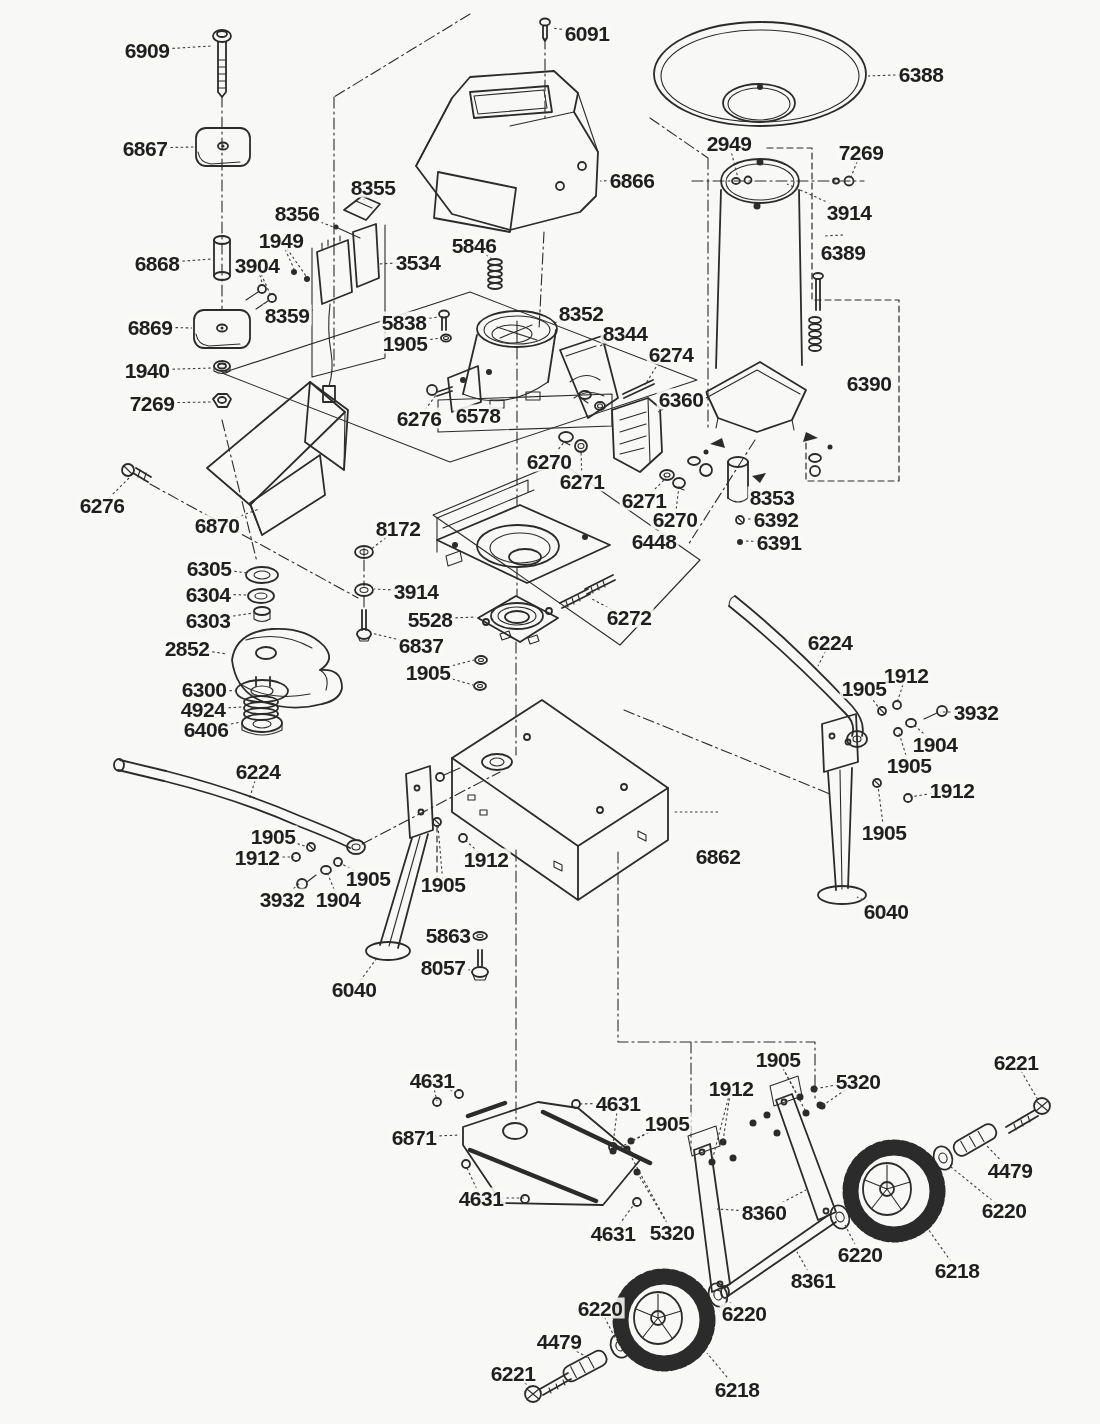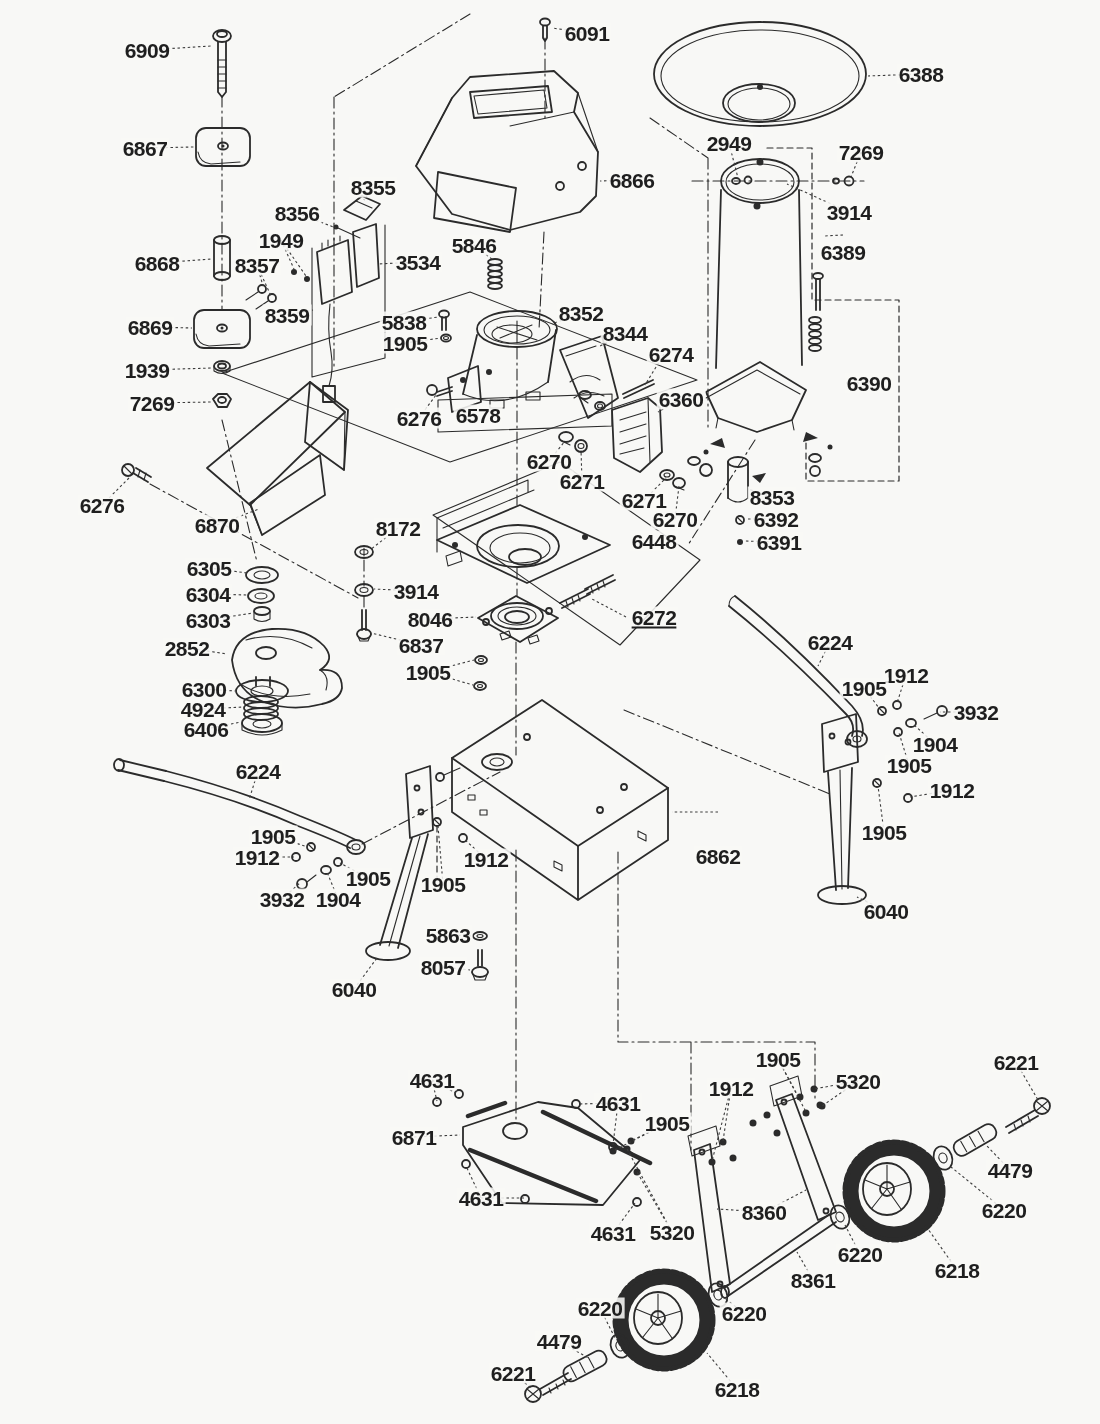--- a/index.html
+++ b/index.html
@@ -555,27 +555,27 @@
       </g>
   </svg>
 
   <div style="position:absolute;inset:0;">
       <div class="part-label" style="left: 147px; top: 50px;">6909</div>
       <div class="part-label" style="left: 145px; top: 148px;">6867</div>
       <div class="part-label" style="left: 373px; top: 187px;">8355</div>
       <div class="part-label" style="left: 297px; top: 213px;">8356</div>
       <div class="part-label" style="left: 281px; top: 240px;">1949</div>
       <div class="part-label" style="left: 157px; top: 263px;">6868</div>
-      <div class="part-label" style="left: 257px; top: 265px;">8357</div>
+      <div class="part-label" style="left: 257px; top: 265px;">3904</div>
       <div class="part-label" style="left: 418px; top: 262px;">3534</div>
       <div class="part-label" style="left: 287px; top: 315px;">8359</div>
       <div class="part-label" style="left: 404px; top: 322px;">5838</div>
       <div class="part-label" style="left: 150px; top: 327px;">6869</div>
       <div class="part-label" style="left: 405px; top: 343px;">1905</div>
-      <div class="part-label" style="left: 147px; top: 370px;">1939</div>
+      <div class="part-label" style="left: 147px; top: 370px;">1940</div>
       <div class="part-label" style="left: 152px; top: 403px;">7269</div>
       <div class="part-label" style="left: 587px; top: 33px;">6091</div>
       <div class="part-label" style="left: 921px; top: 74px;">6388</div>
       <div class="part-label" style="left: 729px; top: 143px;">2949</div>
       <div class="part-label" style="left: 861px; top: 152px;">7269</div>
       <div class="part-label" style="left: 632px; top: 180px;">6866</div>
       <div class="part-label" style="left: 849px; top: 212px;">3914</div>
       <div class="part-label" style="left: 843px; top: 235px; margin-top: 17px;">6389</div>
       <div class="part-label" style="left: 474px; top: 245px;">5846</div>
       <div class="part-label" style="left: 581px; top: 313px;">8352</div>
@@ -592,23 +592,23 @@
       <div class="part-label" style="left: 102px; top: 505px;">6276</div>
       <div class="part-label" style="left: 776px; top: 519px;">6392</div>
       <div class="part-label" style="left: 675px; top: 519px;">6270</div>
       <div class="part-label" style="left: 217px; top: 525px;">6870</div>
       <div class="part-label" style="left: 398px; top: 528px;">8172</div>
       <div class="part-label" style="left: 654px; top: 541px;">6448</div>
       <div class="part-label" style="left: 779px; top: 542px;">6391</div>
       <div class="part-label" style="left: 209px; top: 568px;">6305</div>
       <div class="part-label" style="left: 416px; top: 591px;">3914</div>
       <div class="part-label" style="left: 208px; top: 594px;">6304</div>
-      <div class="part-label" style="left: 654px; top: 617px; text-decoration: underline;">6272</div>
+      <div class="part-label" style="left: 629px; top: 617px;">6272</div>
       <div class="part-label" style="left: 208px; top: 620px;">6303</div>
-      <div class="part-label" style="left: 430px; top: 619px;">8046</div>
+      <div class="part-label" style="left: 430px; top: 619px;">5528</div>
       <div class="part-label" style="left: 830px; top: 642px;">6224</div>
       <div class="part-label" style="left: 421px; top: 645px;">6837</div>
       <div class="part-label" style="left: 187px; top: 648px;">2852</div>
       <div class="part-label" style="left: 428px; top: 672px;">1905</div>
       <div class="part-label" style="left: 906px; top: 675px;">1912</div>
       <div class="part-label" style="left: 864px; top: 688px;">1905</div>
       <div class="part-label" style="left: 204px; top: 689px;">6300</div>
       <div class="part-label" style="left: 203px; top: 709px;">4924</div>
       <div class="part-label" style="left: 976px; top: 712px;">3932</div>
       <div class="part-label" style="left: 206px; top: 729px;">6406</div>

